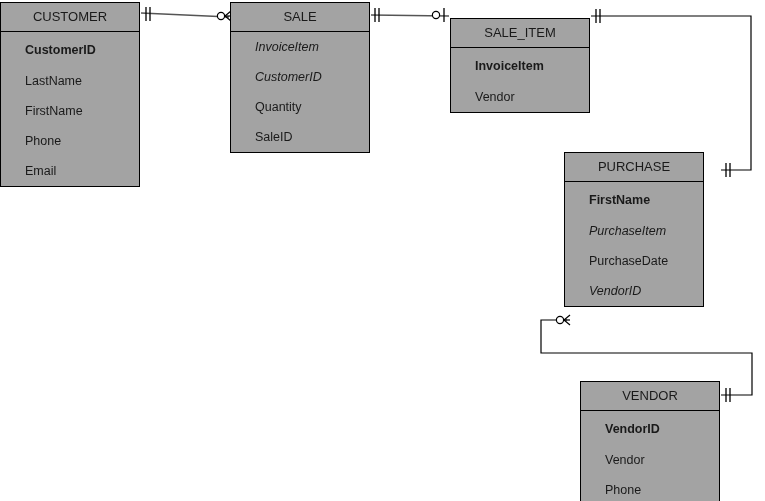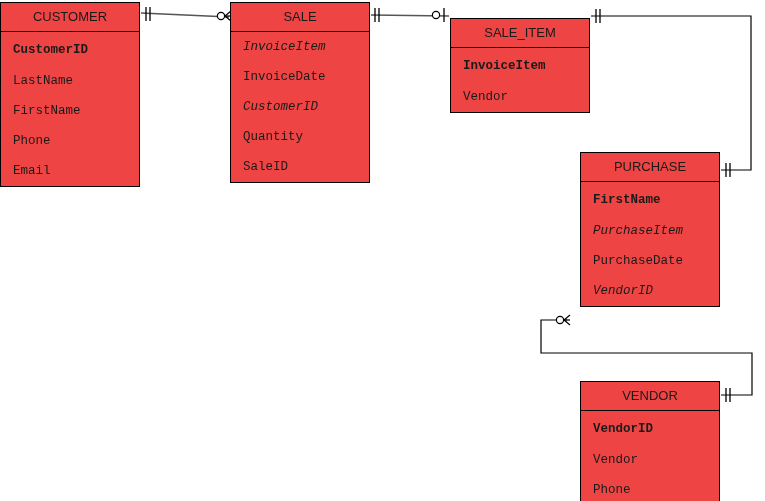--- a/index.html
+++ b/index.html
@@ -23,45 +23,44 @@
     left: 0;
     top: 0;
     width: 765px;
     height: 501px;
     pointer-events: none;
   }
   .entity {
     position: absolute;
     box-sizing: border-box;
     border: 1px solid #000000;
-    background: #ef4444;
+    background: #a3a3a3;
     width: 140px;
   }
   .entity-header {
     height: 28px;
     line-height: 28px;
     text-align: center;
     font-size: 13px;
     color: #1a1a1a;
     border-bottom: 1px solid #000000;
     white-space: nowrap;
     overflow: hidden;
   }
   .entity-body {
     padding: 0;
   }
   .attr {
     height: 30px;
     line-height: 30px;
-    padding-left: 12px;
+    padding-left: 24px;
     font-size: 12.5px;
     color: #1a1a1a;
     white-space: nowrap;
     overflow: hidden;
-    font-family: Liberation Mono, monospace;
   }
   .attr.pk {
     font-weight: bold;
   }
   .attr.fk {
     font-style: italic;
   }
   .attr.first {
     padding-top: 2px;
     height: 32px;
@@ -125,36 +124,35 @@
       <div class="attr">FirstName</div>
       <div class="attr">Phone</div>
       <div class="attr">Email</div>
     </div>
   </div>
 
   <div class="entity" style="left:230px; top:2px;">
     <div class="entity-header">SALE</div>
     <div class="entity-body">
       <div class="attr fk">InvoiceItem</div>
-      <div class="attr">InvoiceDate</div>
       <div class="attr fk">CustomerID</div>
       <div class="attr">Quantity</div>
       <div class="attr">SaleID</div>
     </div>
   </div>
 
   <div class="entity" style="left:450px; top:18px;">
     <div class="entity-header">SALE_ITEM</div>
     <div class="entity-body">
       <div class="attr pk first">InvoiceItem</div>
       <div class="attr">Vendor</div>
     </div>
   </div>
 
-  <div class="entity" style="left:580px; top:152px;">
+  <div class="entity" style="left:564px; top:152px;">
     <div class="entity-header">PURCHASE</div>
     <div class="entity-body">
       <div class="attr pk first">FirstName</div>
       <div class="attr fk">PurchaseItem</div>
       <div class="attr">PurchaseDate</div>
       <div class="attr fk">VendorID</div>
     </div>
   </div>
 
   <div class="entity" style="left:580px; top:381px;">

